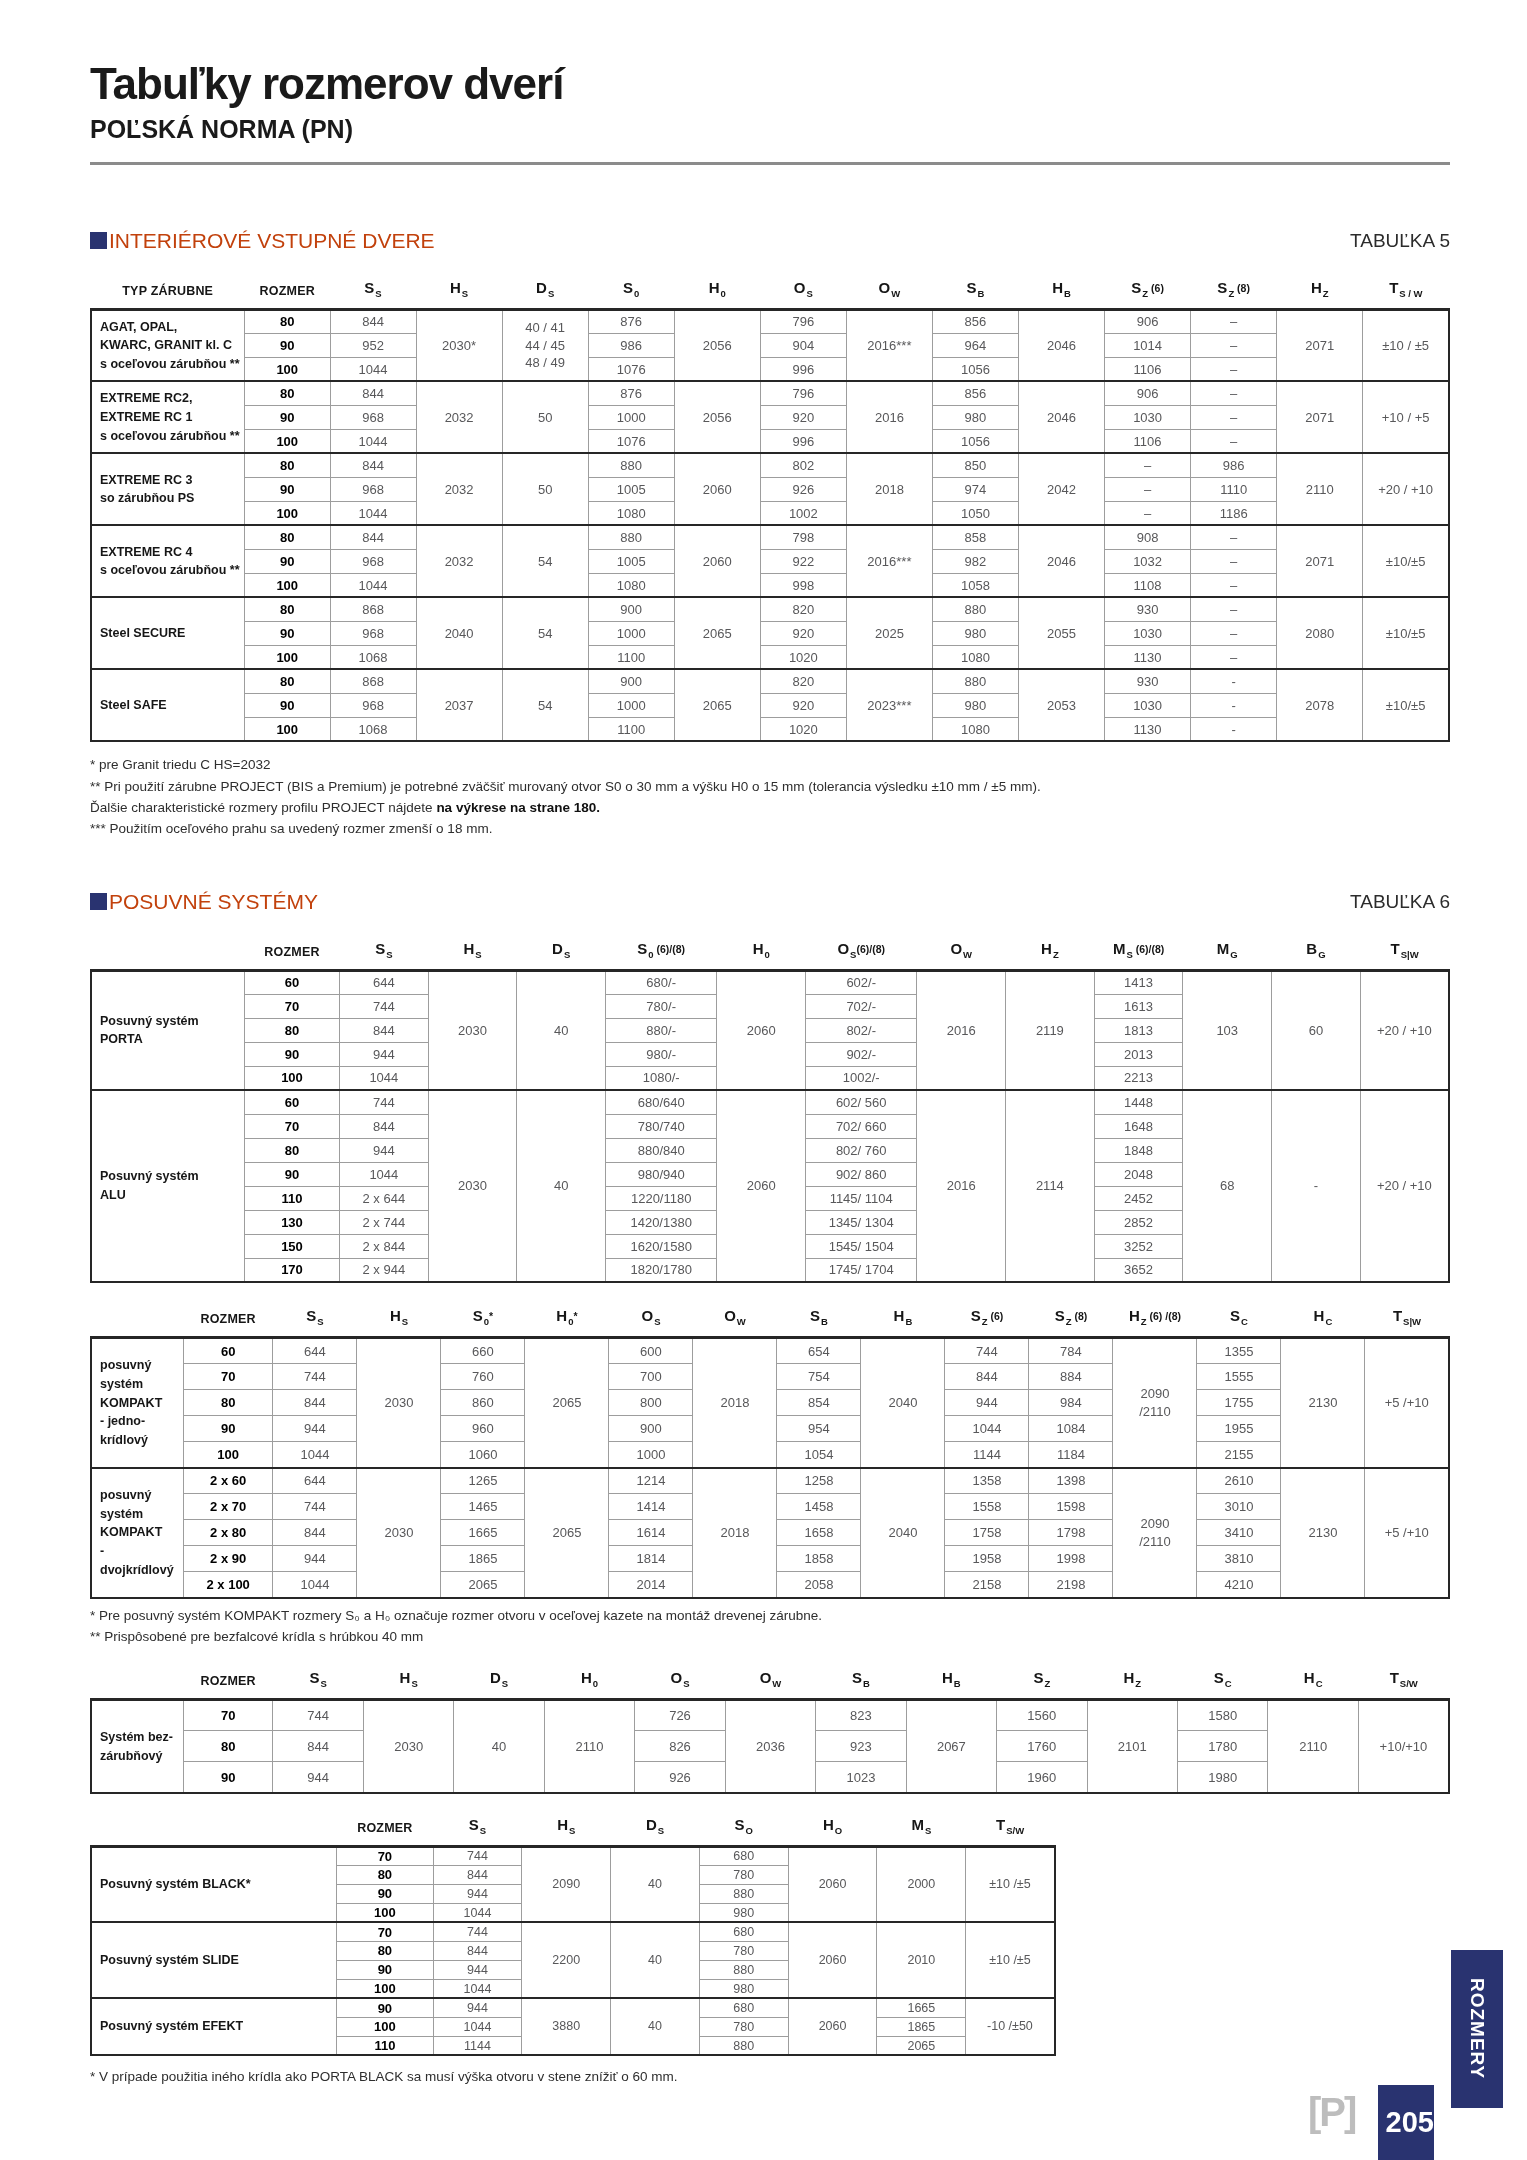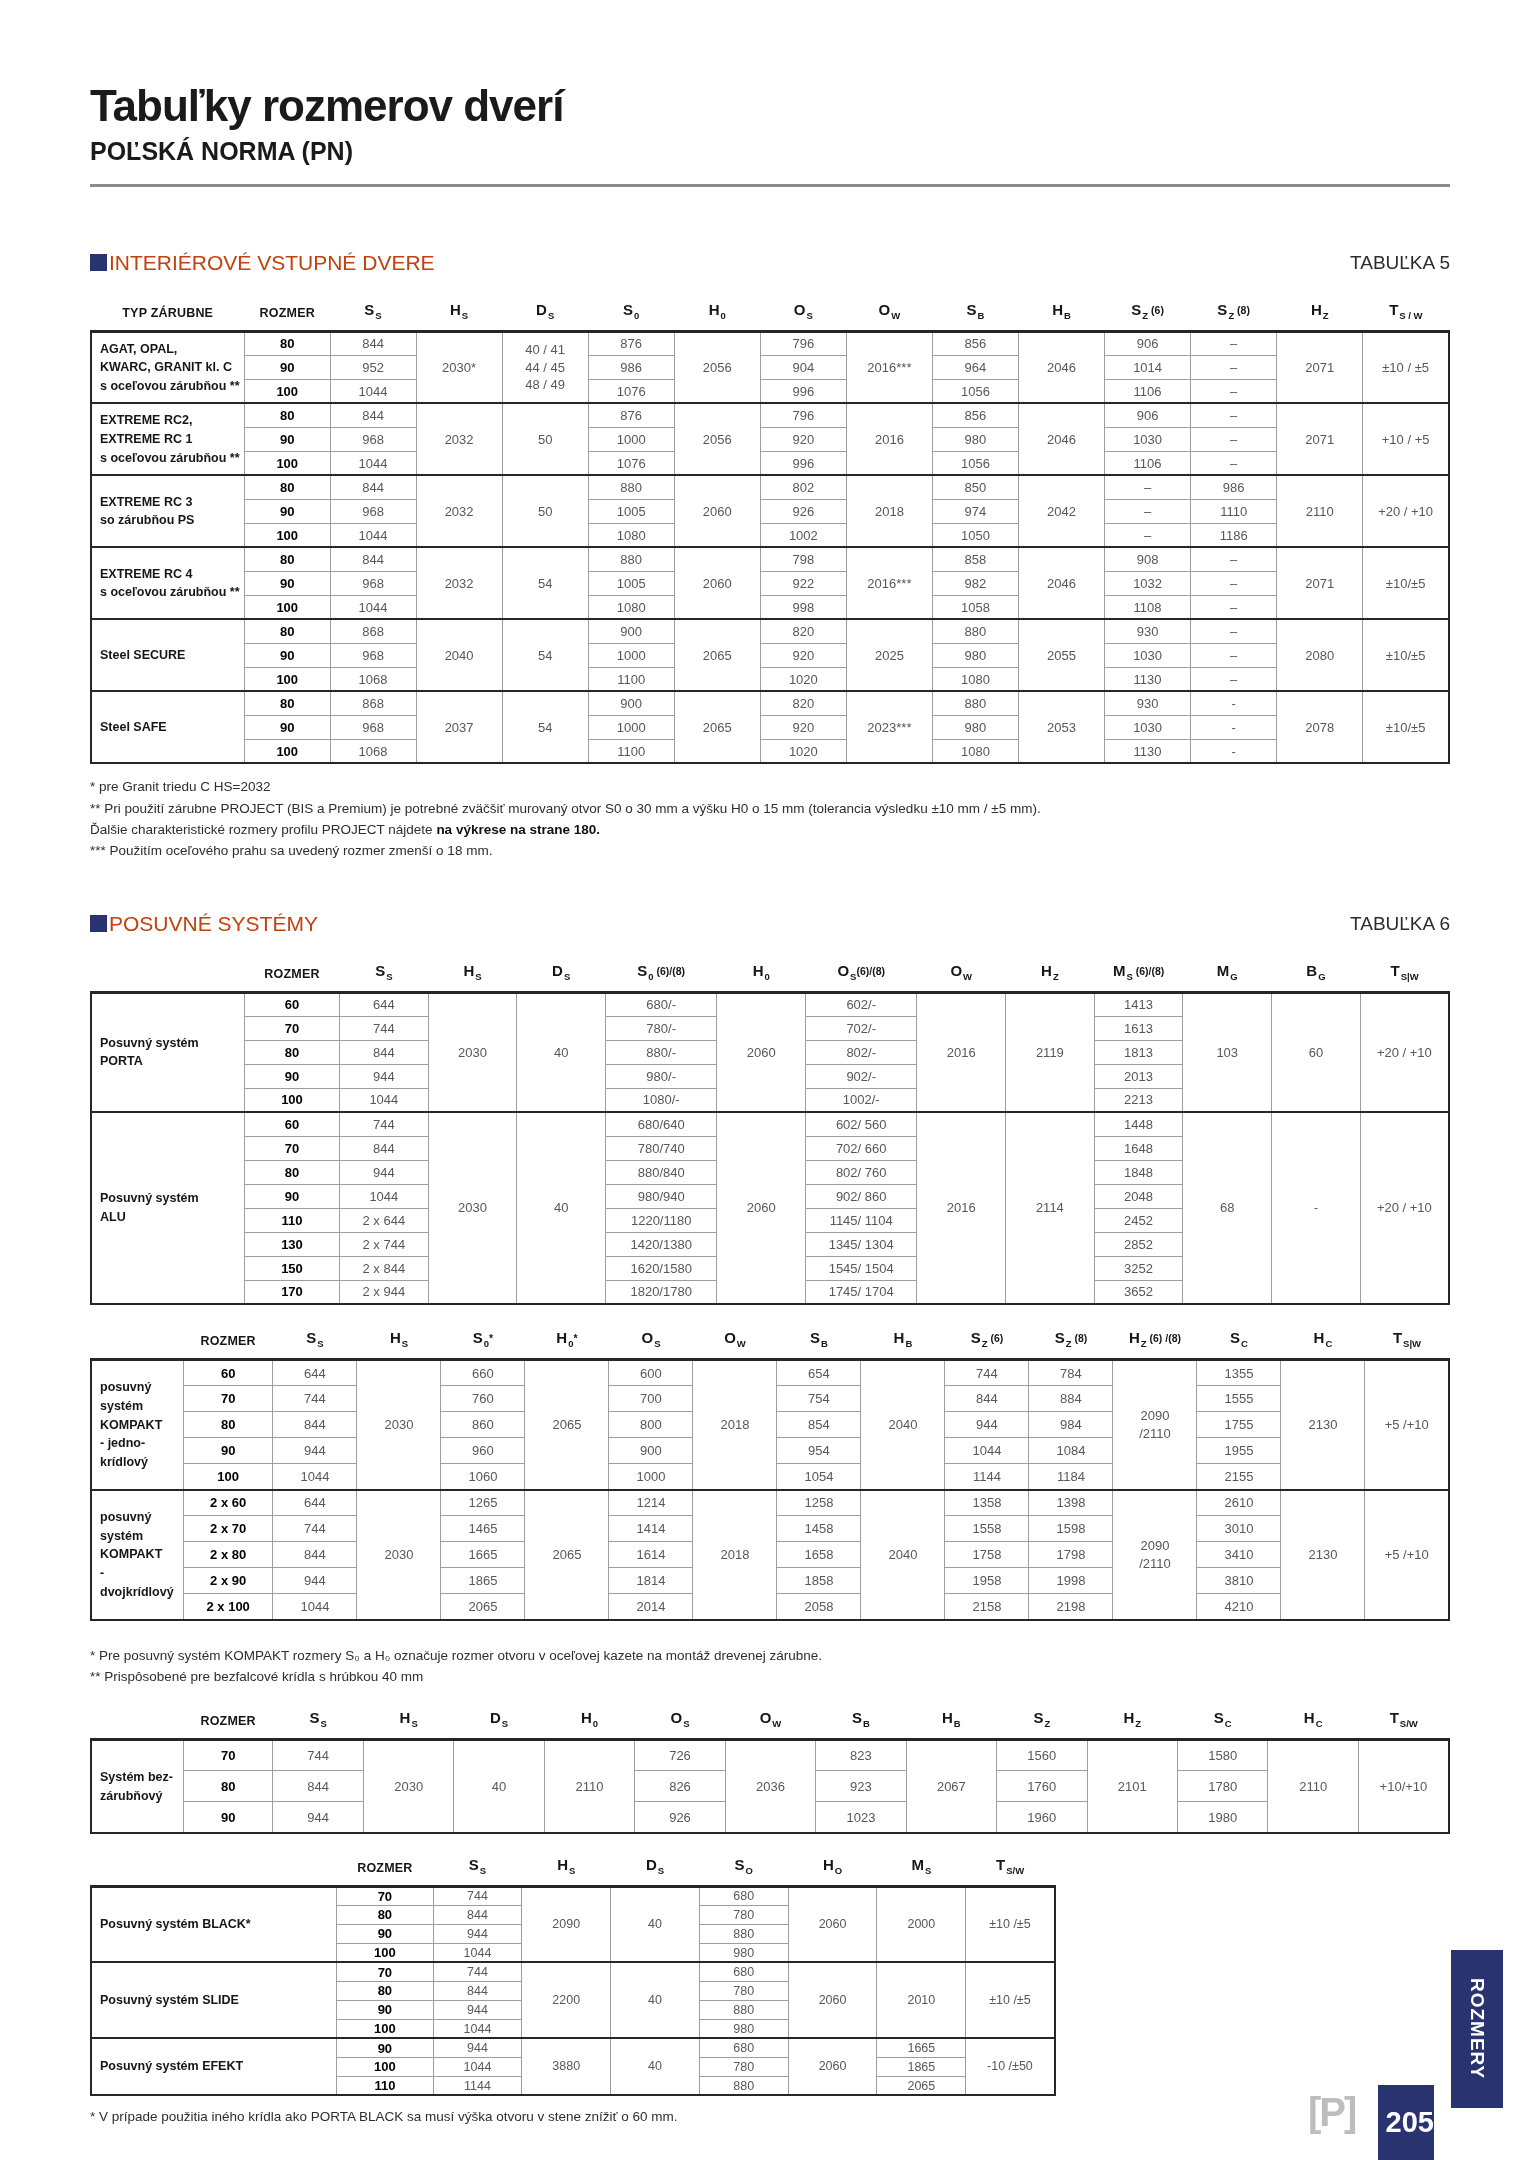--- a/index.html
+++ b/index.html
@@ -1,18 +1,18 @@
 <!DOCTYPE html>
 <html style="--navy: #293370;"><head>
 <meta charset="utf-8">
 <style>
   html,body{margin:0;padding:0;background:#ffffff;}
   body{font-family:"Liberation Sans","DejaVu Sans",sans-serif;color:#1b1b1b;}
   .page{position:relative;width:1527px;height:2160px;background:#fff;box-sizing:border-box;
-        padding:72px 77px 0 90px;overflow:hidden;}
+        padding:50px 77px 0 90px;overflow:hidden;}
   
   h1.title{margin:12px 0 0 0;font-size:44px;line-height:1.02;font-weight:bold;letter-spacing:-1px;color:#1a1a1a;}
   h2.subtitle{margin:8px 0 0 0;font-size:25px;font-weight:bold;color:#1a1a1a;}
   .title-divider{margin:18px 0 0 0;border:none;border-top:3px solid #8b8b8b;}
   
   .section-row{display:flex;justify-content:space-between;align-items:center;}
   .sec1{margin-top:64px;}
   .sec2{margin-top:50px;}
   .sec-left{display:flex;align-items:center;gap:2px;font-size:21px;color:#c2410c;}
   .bullet{width:17px;height:17px;background:var(--navy,#293370);display:inline-block;flex:0 0 auto;}
@@ -662,21 +662,21 @@
             <td class="val">2014</td>
             <td class="val">2058</td>
             <td class="val">2158</td>
             <td class="val">2198</td>
             <td class="val">4210</td>
           </tr>
         </tbody>
       </table>
     </div>
 
-  <div class="footnotes" style="margin-top:24px;">
+  <div class="footnotes" style="margin-top:6px;">
     <div>* Pre posuvný systém KOMPAKT rozmery S₀ a H₀ označuje rozmer otvoru v oceľovej kazete na montáž drevenej zárubne.</div>
     <div>** Prispôsobené pre bezfalcové krídla s hrúbkou 40 mm</div>
   </div>
 
   <div class="tbl-wrap" id="table6c" style="margin-top:16px;">
       <table class="dims t6c">
         <colgroup>
           <col style="width: 6.8%;">
           <col style="width: 6.6%;">
           <col>

